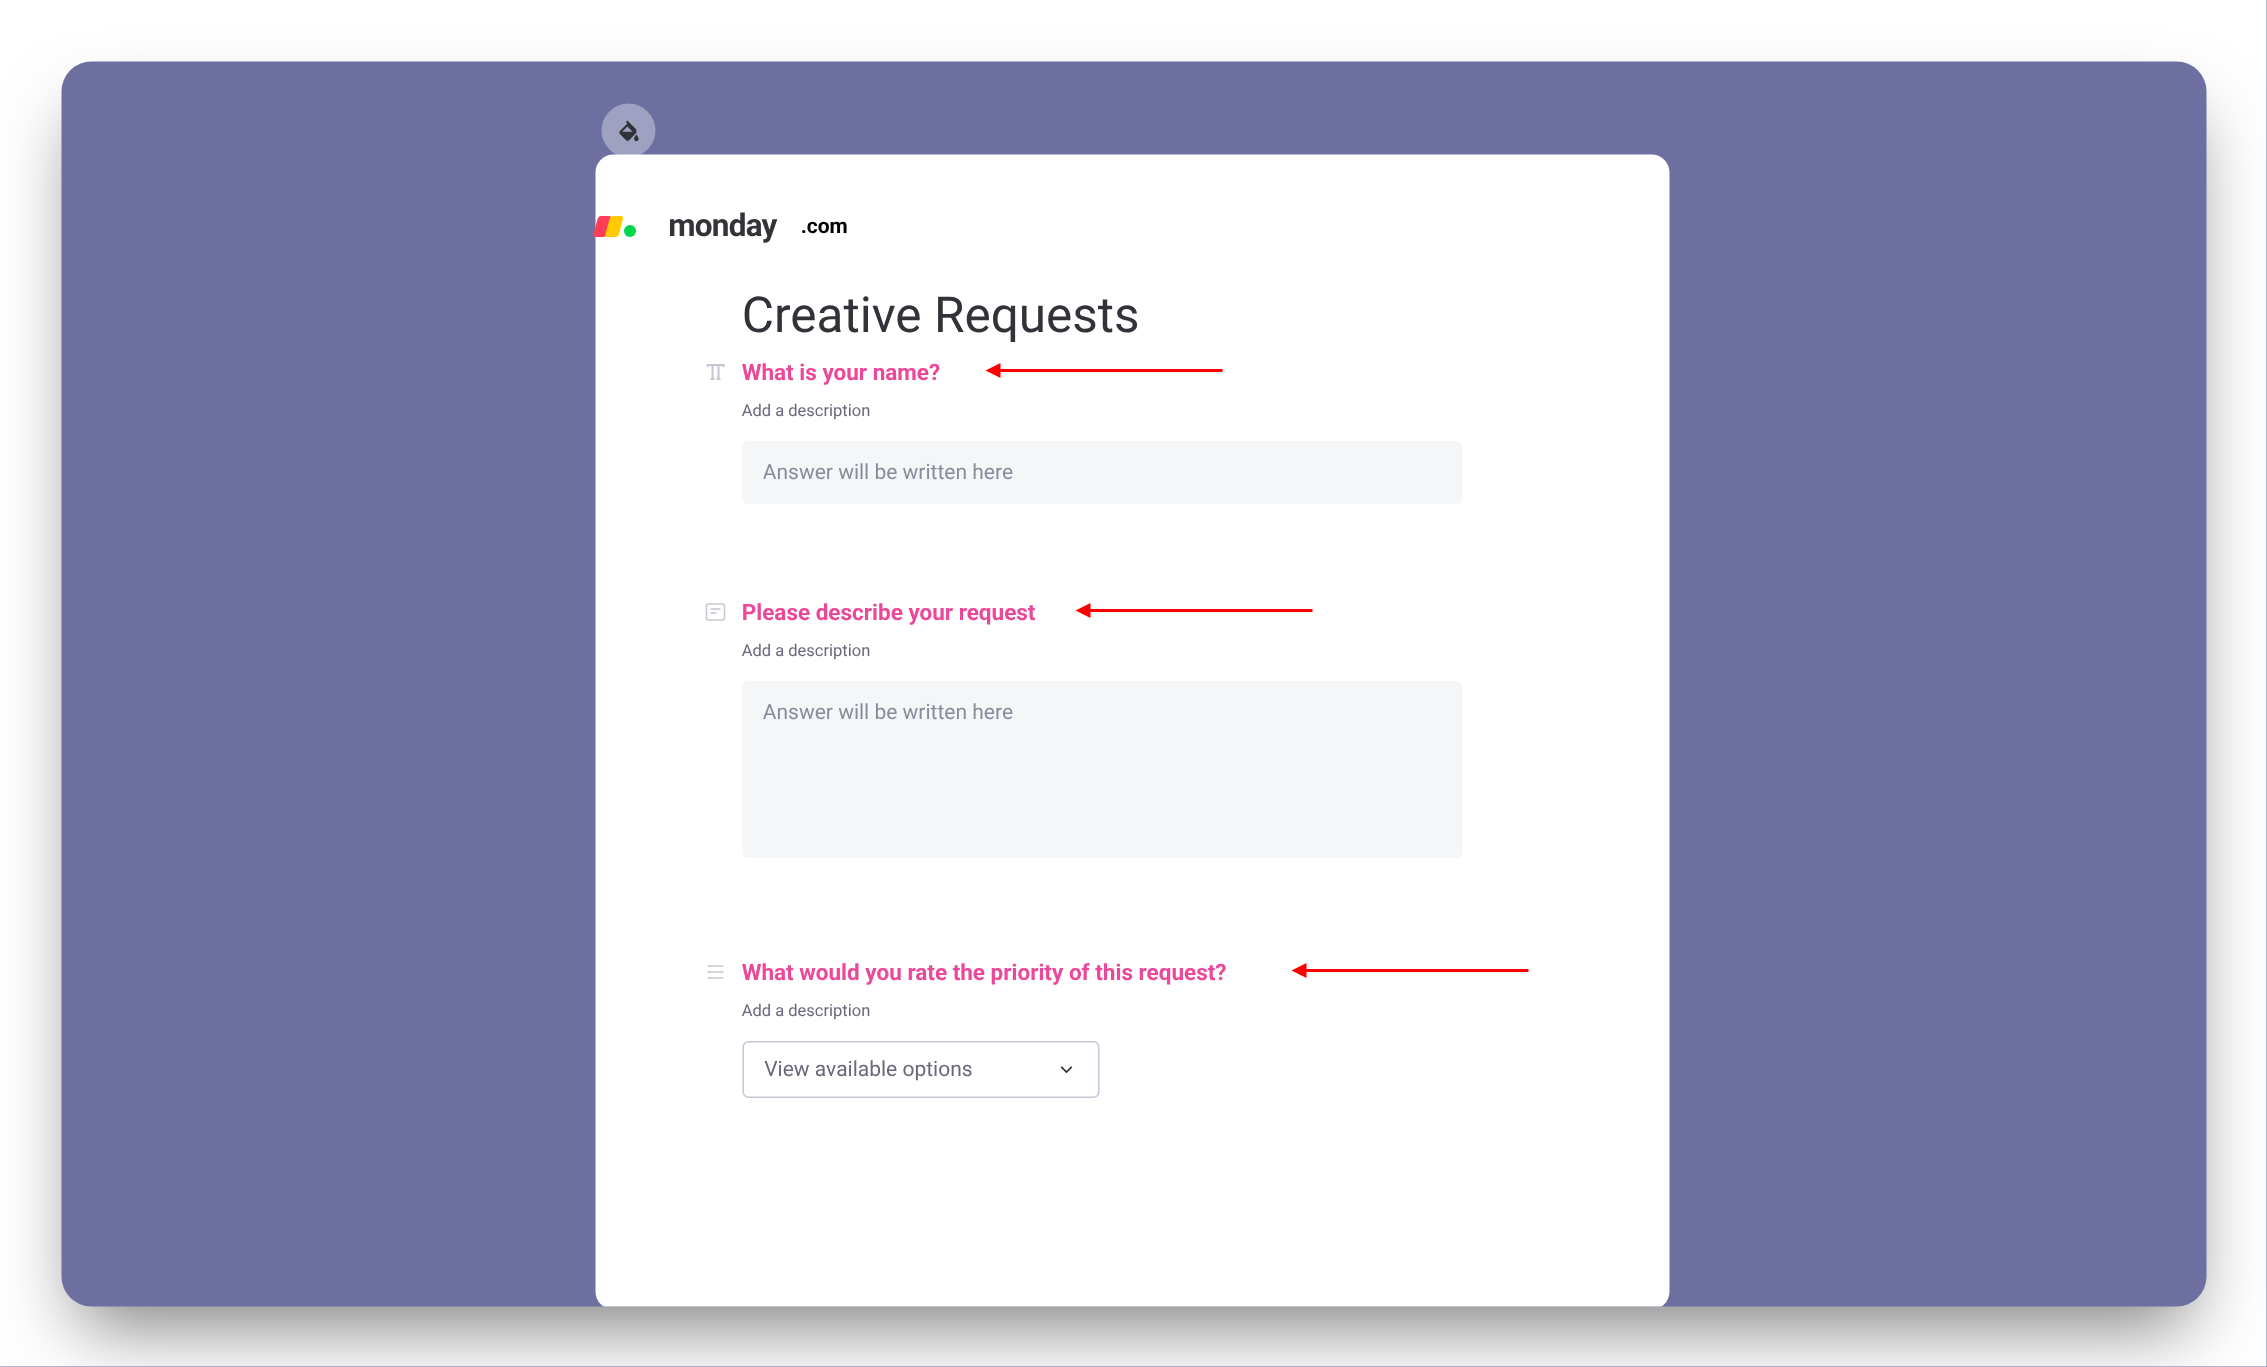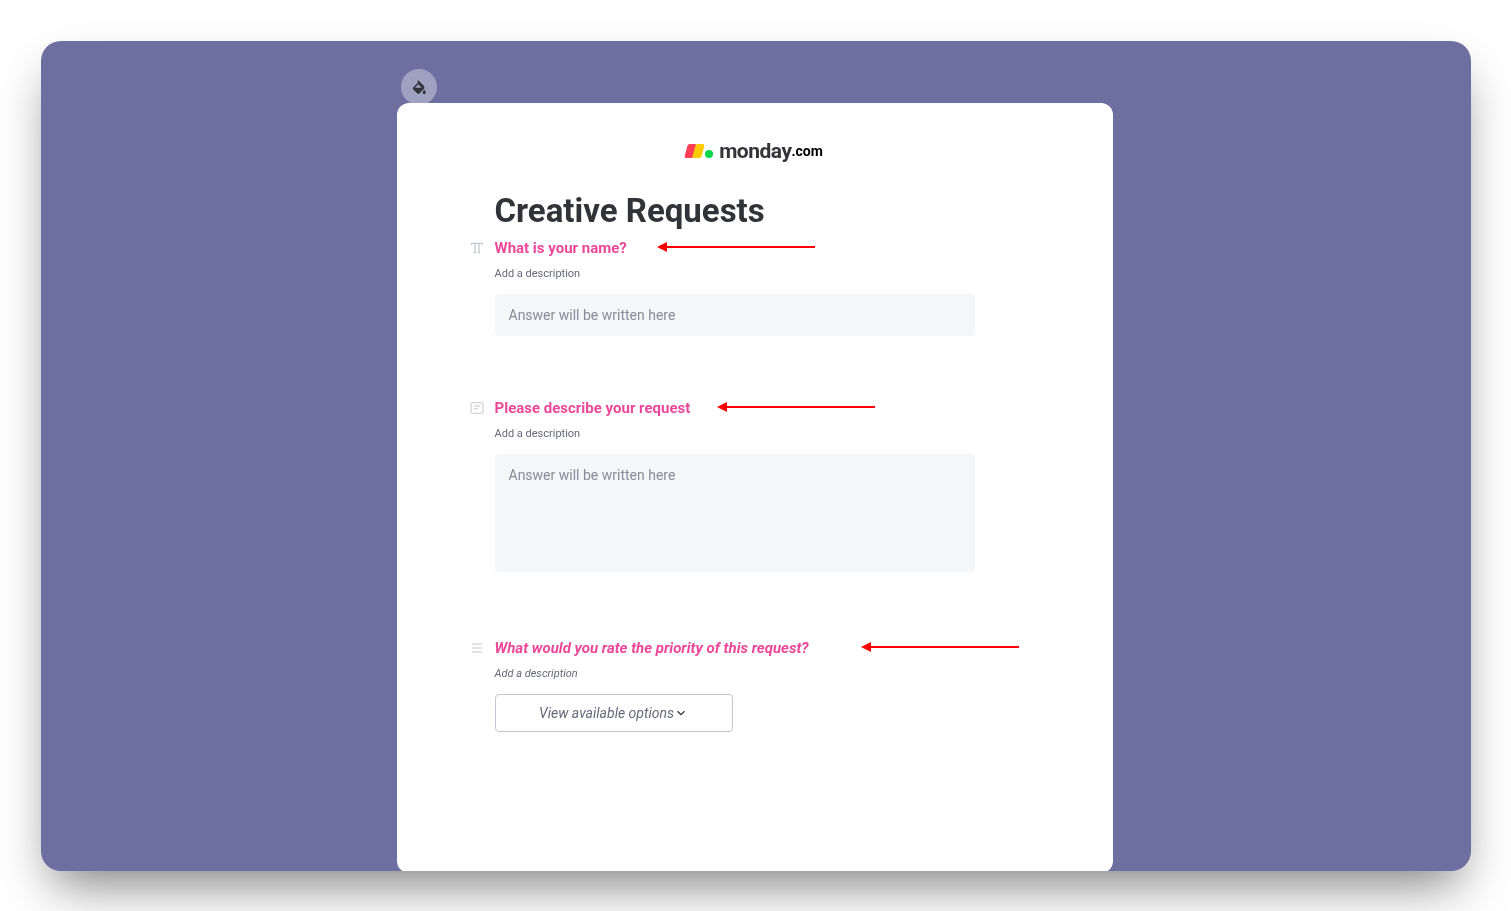--- a/index.html
+++ b/index.html
@@ -40,33 +40,33 @@
       left: 356px;
       width: 716px;
       background: #fff;
       border-radius: 12px;
       padding: 36px 0 0 0;
       height: 770px;
     }
     .logo {
       display: flex;
       align-items: center;
-      justify-content: center;
-      gap: 0;
+      justify-content: flex-start;
+      gap: 16px;
       margin-bottom: 28px;
     }
     .logo-dots { display: flex; align-items: flex-end; gap: 1px; margin-right: 6px; }
     .dot { width: 9px; height: 9px; border-radius: 2px; transform: skewX(-15deg); }
     .d1 { background: #ff3d57; height: 14px; }
     .d2 { background: #ffcb00; height: 14px; margin-left: -2px;}
     .d3 { background: #00d647; width: 8px; height: 8px; border-radius: 50%; transform: none; margin-left: 1px; margin-bottom: 0;}
     .logo-text { font-size: 21px; font-weight: 700; color: #333338; letter-spacing: -0.5px; }
     .logo-com { font-size: 14px; font-weight: 700; color: #000000; }
     .form-inner { padding: 0 98px 0 98px; }
-    .form-title { font-size: 33px; font-weight: 700; color: #323338; margin-bottom: 8px; }
+    .form-title { font-size: 33px; font-weight: 400; color: #323338; margin-bottom: 8px; }
     .form-desc { font-size: 17px; color: #676879; margin-bottom: 48px; cursor: text; }
     .question { position: relative; margin-bottom: 62px; }
     .q-icon {
       position: absolute;
       left: -26px;
       top: 2px;
       width: 16px;
       height: 16px;
       color: #c5c7d0;
     }
@@ -86,40 +86,40 @@
     textarea.answer-input { height: 118px; resize: none; }
     .select-box {
       width: 238px;
       border: 1px solid #c3c6d4;
       border-radius: 4px;
       padding: 10px 14px;
       font-size: 14px;
       color: #676879;
       display: flex;
       align-items: center;
-      justify-content: center;
+      justify-content: space-between;
       cursor: pointer;
       background: #fff;
     }
     .arrow-annot {
       position: absolute;
       height: 2px;
       background: #ff0000;
       top: 8px;
     }
     .arrow-annot::before {
       content: '';
       position: absolute;
       left: -8px;
       top: -4px;
       border-top: 5px solid transparent;
       border-bottom: 5px solid transparent;
       border-right: 10px solid #ff0000;
     }
-    .q3 { margin-bottom: 20px; font-style: italic; }
+    .q3 { margin-bottom: 20px; }
   </style>
 </head>
 <body>
 
 <div class="frame">
 
   <div class="theme-btn">
     <svg viewBox="0 0 24 24">
         <path d="M19 11l-8-8-1.4 1.4L11 5.8 4.4 12.4c-.8.8-.8 2 0 2.8l5.4 5.4c.4.4.9.6 1.4.6s1-.2 1.4-.6L19 14v-3zm-12.6 2L11 8.4l4.6 4.6H6.4zM19 21.5c1.1 0 2-1 2-2.2 0-1.5-2-3.8-2-3.8s-2 2.3-2 3.8c0 1.2.9 2.2 2 2.2z"></path>
       </svg>

